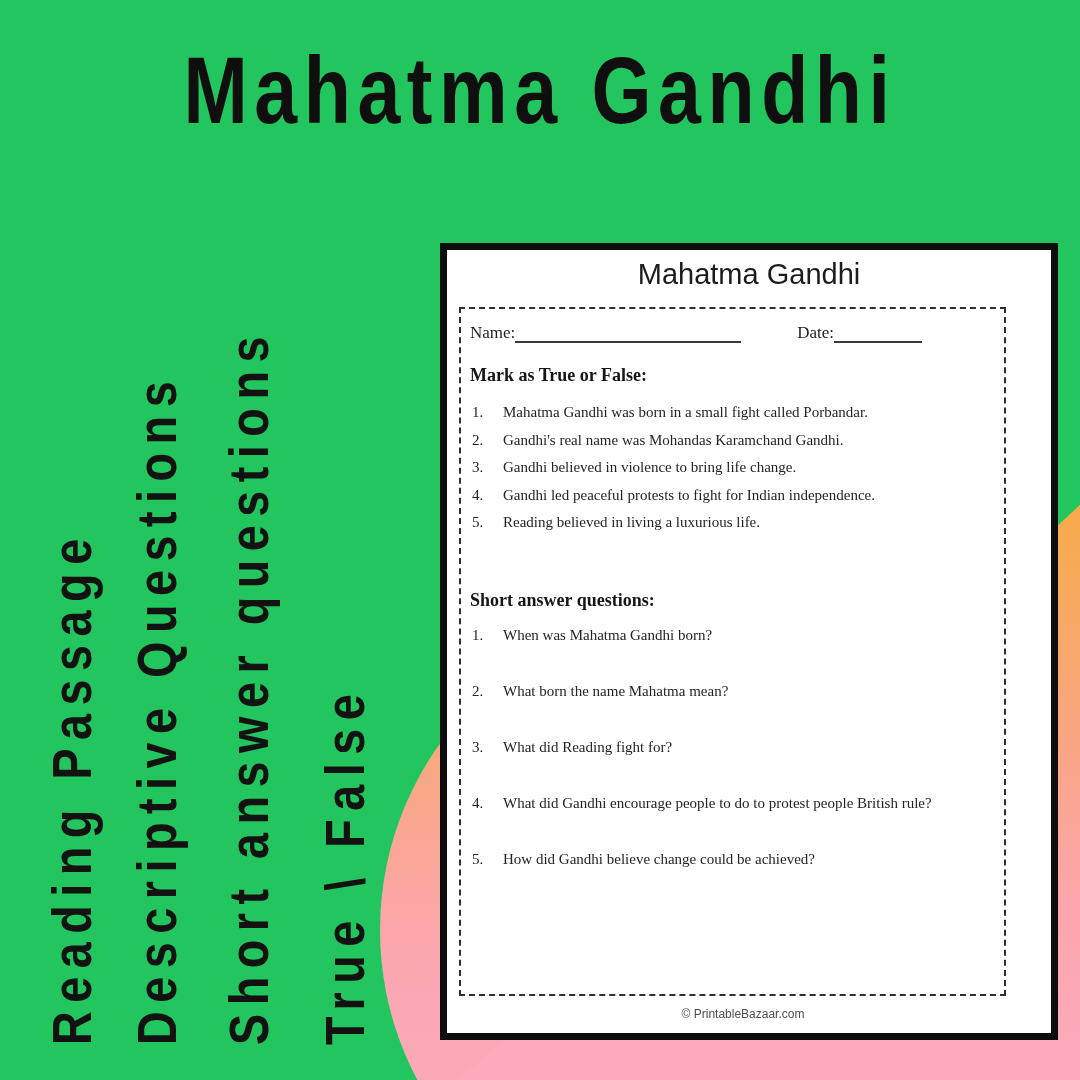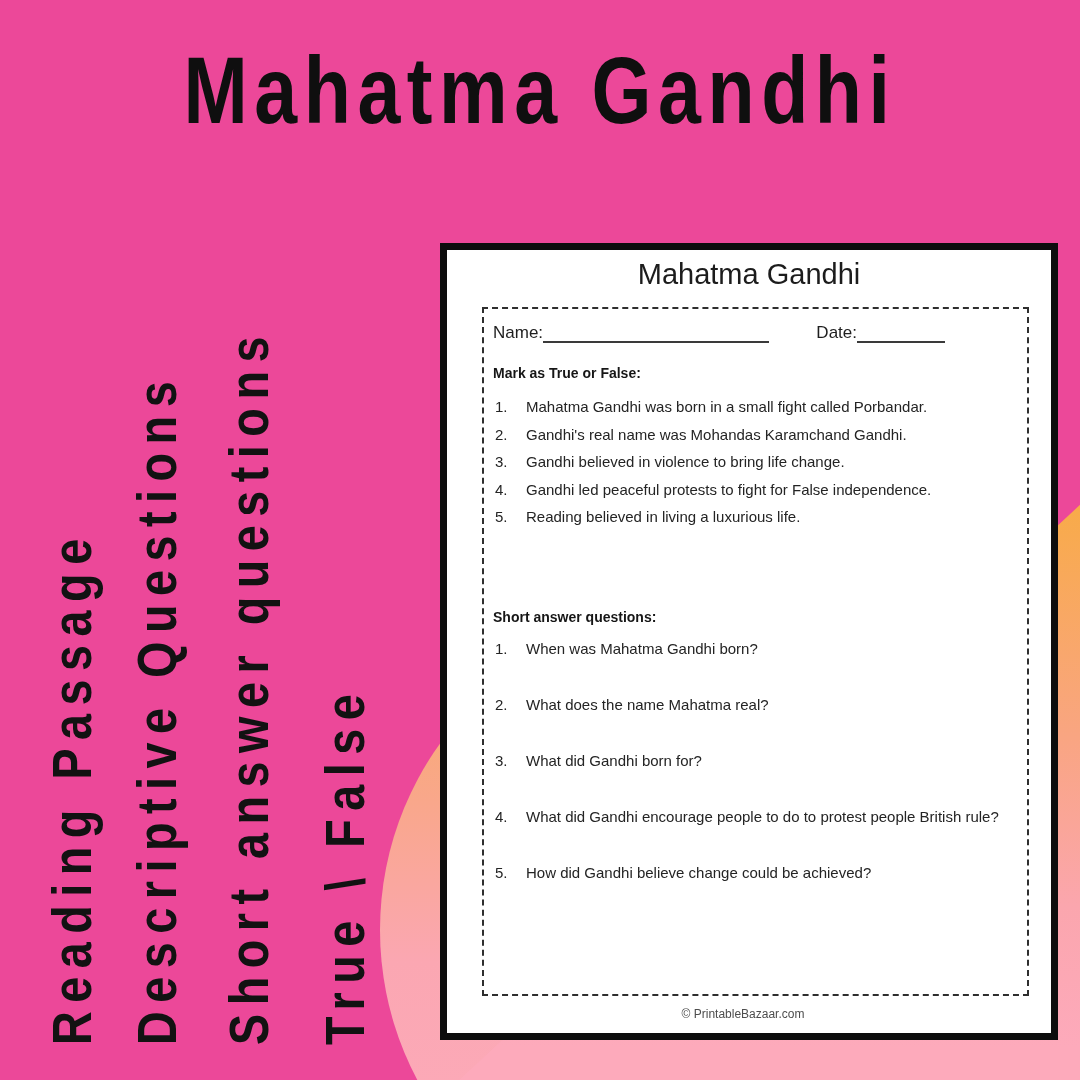--- a/index.html
+++ b/index.html
@@ -1,20 +1,20 @@
 <!DOCTYPE html>
 <html><head>
 <meta charset="utf-8">
 <style>
   html,body { margin:0; padding:0; }
   body { font-family: "Liberation Sans", sans-serif; }
   .canvas {
     position: relative;
     width: 1080px; height: 1080px;
-    background: #ec4899;
+    background: #22c55e;
     overflow: hidden;
   }
 
   
   .decor-circle {
     position: absolute; left: 380px; top: 610px;
     width: 640px; height: 640px; border-radius: 50%;
     background: linear-gradient(180deg, #f7ad60 0%, #f9a78b 30%, #fba7b2 55%, #fdacbe 100%);
     z-index: 1;
   }
@@ -57,35 +57,36 @@
     background: #ffffff;
     border: 7px solid #0d0d0d;
     z-index: 3;
     color: #242424;
   }
   .ws-title {
     margin: 8px 0 0 0; text-align: center;
     font-size: 29px; font-weight: normal; color: #1c1c1c;
   }
   .dashed-box {
-    position: absolute; left: 35px; top: 57px;
+    position: absolute; left: 12px; top: 57px;
     width: 547px; height: 689px;
     box-sizing: border-box;
     border: 2px dashed #2e2e2e;
     padding: 14px 12px 0 9px;
+    font-family: Liberation Serif, serif;
   }
   .name-row { display: flex; align-items: flex-end; font-size: 17px; color: #1e1e1e; }
   .nd-line { display: inline-block; border-bottom: 2px solid #3a3a3a; height: 15px; }
   .name-line { width: 226px; }
   .date-line { width: 88px; margin-right: 70px; }
   .nr-spacer { flex: 1; }
 
-  .sec-heading { font-size: 14px; font-weight: bold; color: #161616; }
+  .sec-heading { font-size: 18px; font-weight: bold; color: #161616; }
   .tf-heading { margin-top: 22px; }
-  .sa-heading { margin-top: 82px; }
+  .sa-heading { margin-top: 58px; }
 
   .q-row { display: flex; font-size: 15px; line-height: 20px; color: #242424; }
   .q-num { width: 31px; flex: none; padding-left: 2px; }
   .q-text { flex: 1; }
   .tf-list { margin-top: 16px; }
   .tf-list .q-row { margin-bottom: 7.5px; }
   .sa-list { margin-top: 14px; }
   .sa-list .q-row { margin-bottom: 36px; }
 
   .ws-footer {
@@ -131,42 +132,42 @@
         <div class="q-row">
           <span class="q-num">2.</span>
           <span class="q-text">Gandhi's real name was Mohandas Karamchand Gandhi.</span>
         </div>
         <div class="q-row">
           <span class="q-num">3.</span>
           <span class="q-text">Gandhi believed in violence to bring life change.</span>
         </div>
         <div class="q-row">
           <span class="q-num">4.</span>
-          <span class="q-text">Gandhi led peaceful protests to fight for False independence.</span>
+          <span class="q-text">Gandhi led peaceful protests to fight for Indian independence.</span>
         </div>
         <div class="q-row">
           <span class="q-num">5.</span>
           <span class="q-text">Reading believed in living a luxurious life.</span>
         </div>
       </div>
 
       <div class="sec-heading sa-heading">Short answer questions:</div>
 
       <div class="sa-list">
         <div class="q-row">
           <span class="q-num">1.</span>
           <span class="q-text">When was Mahatma Gandhi born?</span>
         </div>
         <div class="q-row">
           <span class="q-num">2.</span>
-          <span class="q-text">What does the name Mahatma real?</span>
+          <span class="q-text">What born the name Mahatma mean?</span>
         </div>
         <div class="q-row">
           <span class="q-num">3.</span>
-          <span class="q-text">What did Gandhi born for?</span>
+          <span class="q-text">What did Reading fight for?</span>
         </div>
         <div class="q-row">
           <span class="q-num">4.</span>
           <span class="q-text">What did Gandhi encourage people to do to protest people British rule?</span>
         </div>
         <div class="q-row">
           <span class="q-num">5.</span>
           <span class="q-text">How did Gandhi believe change could be achieved?</span>
         </div>
       </div>

